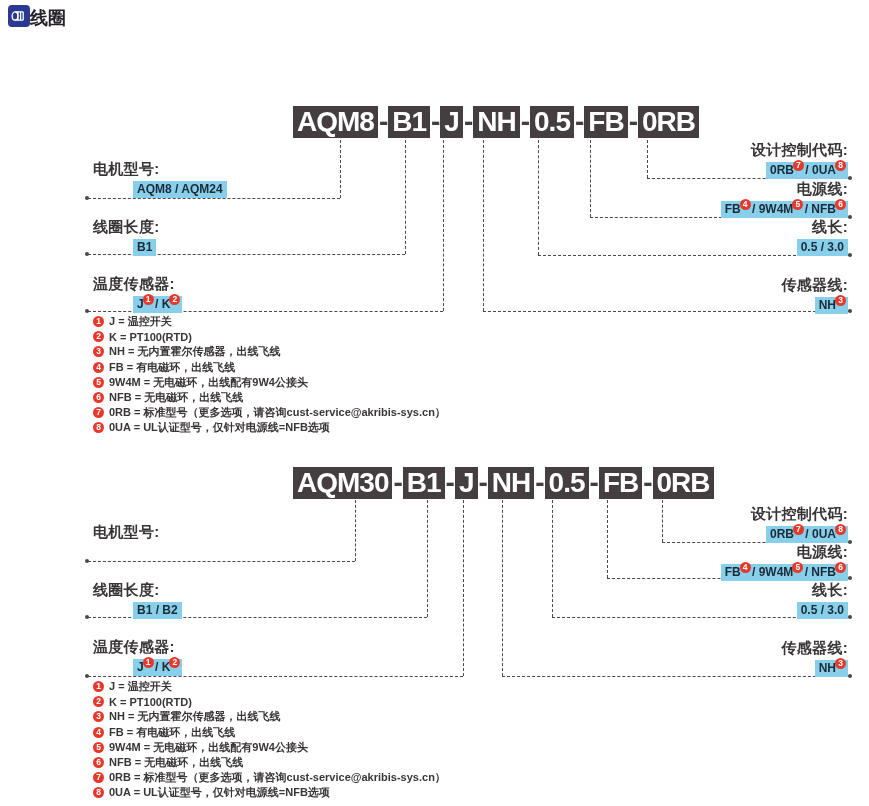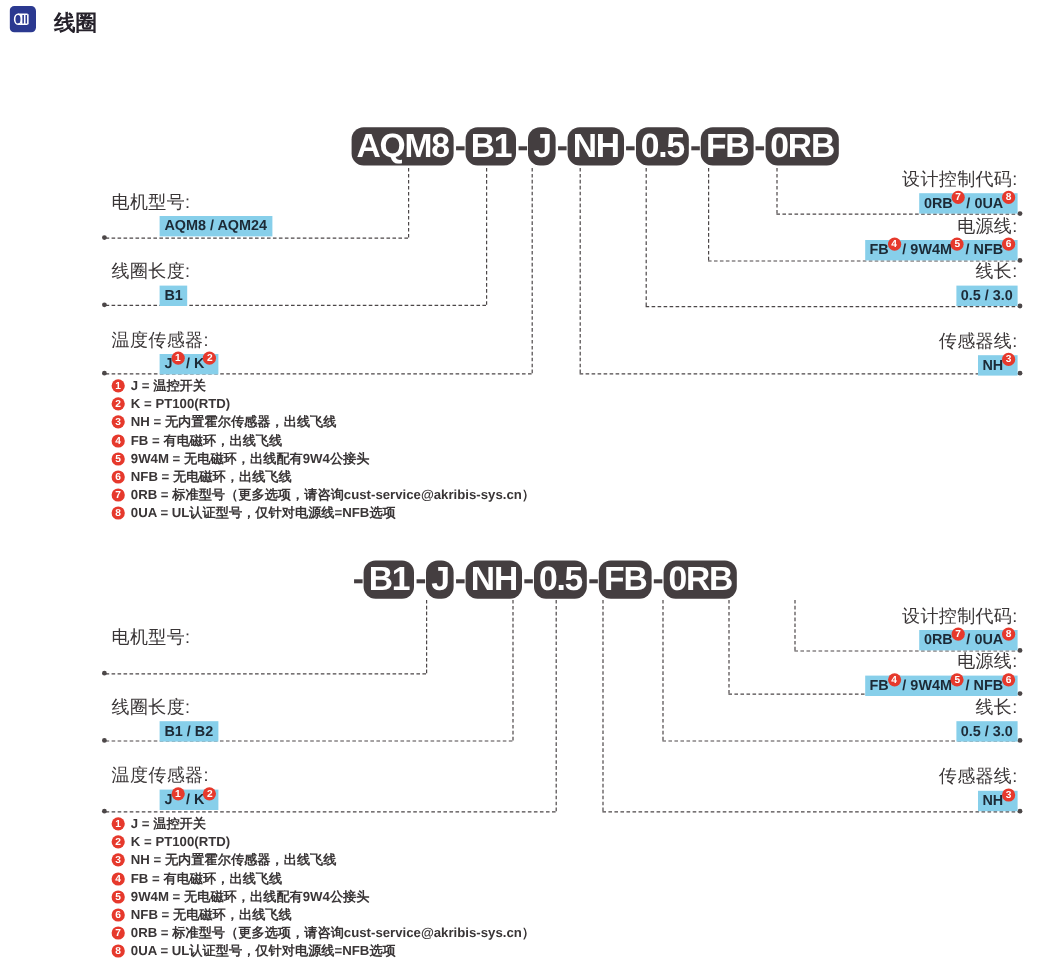--- a/index.html
+++ b/index.html
@@ -1,33 +1,33 @@
 <!DOCTYPE html>
 <html><head>
 <meta charset="utf-8">
 <style>
   * { box-sizing: border-box; }
   body { margin:0; font-family:"Liberation Sans", sans-serif; background:#ffffff; }
   .page { position:relative; width:869px; height:806px; background:#ffffff; overflow:hidden; }
 
   
-  .header { position:absolute; left:8px; top:5px; display:flex; align-items:center; gap:15px; }
+  .header { position:absolute; left:8px; top:5px; display:flex; align-items:center; gap:0; }
   .header-title { font-size:18px; font-weight:700; color:#26222B; }
 
   
   .pn-row { position:absolute; left:293px; display:flex; align-items:stretch; height:32px;
             font-size:28px; font-weight:700; letter-spacing:-1px; color:#443E40; }
-  .pn-row > span { display:flex; align-items:center;border-radius:10px; }
+  .pn-row > span { display:flex; align-items:center; }
   .pn-seg { background:#443E40; color:#ffffff; padding:0 4px; }
   .pn-dash { padding:0 1px; }
 
   
   .field { position:absolute; white-space:nowrap; }
   .field.right { text-align:right; }
-  .flabel { font-size:15px; font-weight:400; color:#393536; line-height:17px; margin-bottom:2px; letter-spacing:0.3px; }
+  .flabel { font-size:15px; font-weight:700; color:#393536; line-height:17px; margin-bottom:2px; letter-spacing:0.3px; }
   .fvalue { display:inline-block; background:#87CFEA; color:#1C2A36; font-size:12px; font-weight:700;
             line-height:17px; padding:0 4px; white-space:nowrap;margin-left:40px; }
   .badge { display:inline-block; width:11px; height:11px; border-radius:50%; background:#E6392C; color:#ffffff;
            font-size:8.5px; font-weight:700; line-height:11px; text-align:center; position:relative; top:-6px;
            margin:0 -2px 0 -1px; letter-spacing:0; }
 
   
   .notes { position:absolute; left:93px; }
   .note-row { display:flex; align-items:center; gap:5px; margin-bottom:4.2px; height:11px; }
   .note-num { flex:0 0 11px; width:11px; height:11px; border-radius:50%; background:#E6392C; color:#ffffff;
@@ -160,20 +160,21 @@
         </div>
         <div class="note-row">
           <span class="note-num">8</span>
           <span class="note-text">0UA = UL认证型号，仅针对电源线=NFB选项</span>
         </div>
       </div>
   </div>
 
   <div>
     <div class="pn-row" style="top:467px">
+        <span class="pn-seg">AQM30</span>
         <span class="pn-dash">-</span>
         <span class="pn-seg">B1</span>
         <span class="pn-dash">-</span>
         <span class="pn-seg">J</span>
         <span class="pn-dash">-</span>
         <span class="pn-seg">NH</span>
         <span class="pn-dash">-</span>
         <span class="pn-seg">0.5</span>
         <span class="pn-dash">-</span>
         <span class="pn-seg">FB</span>

